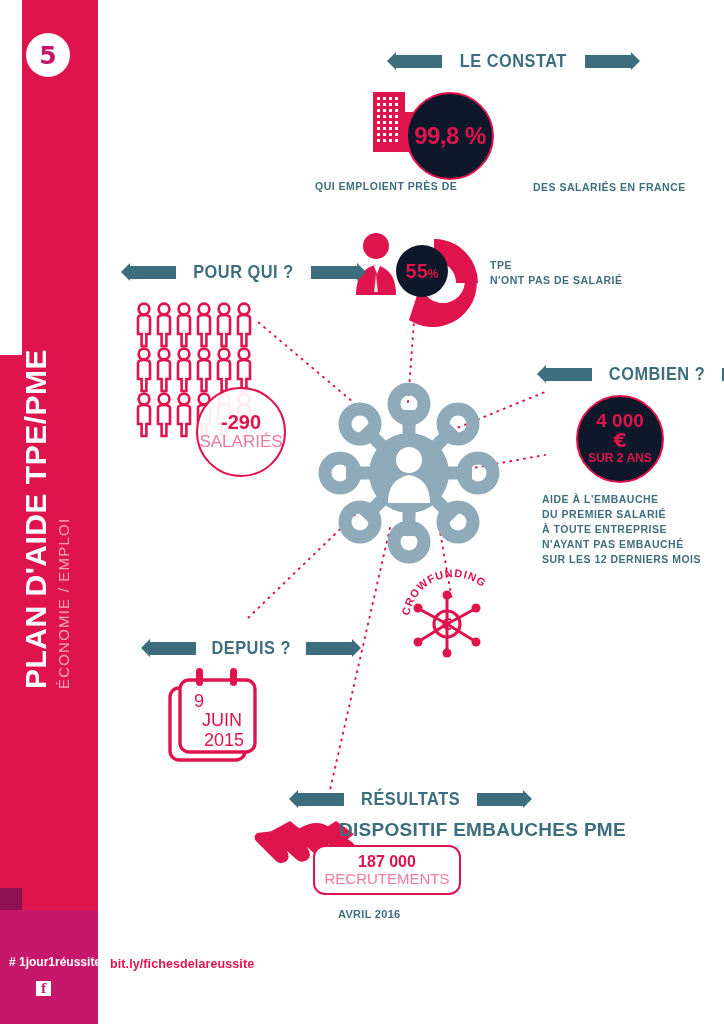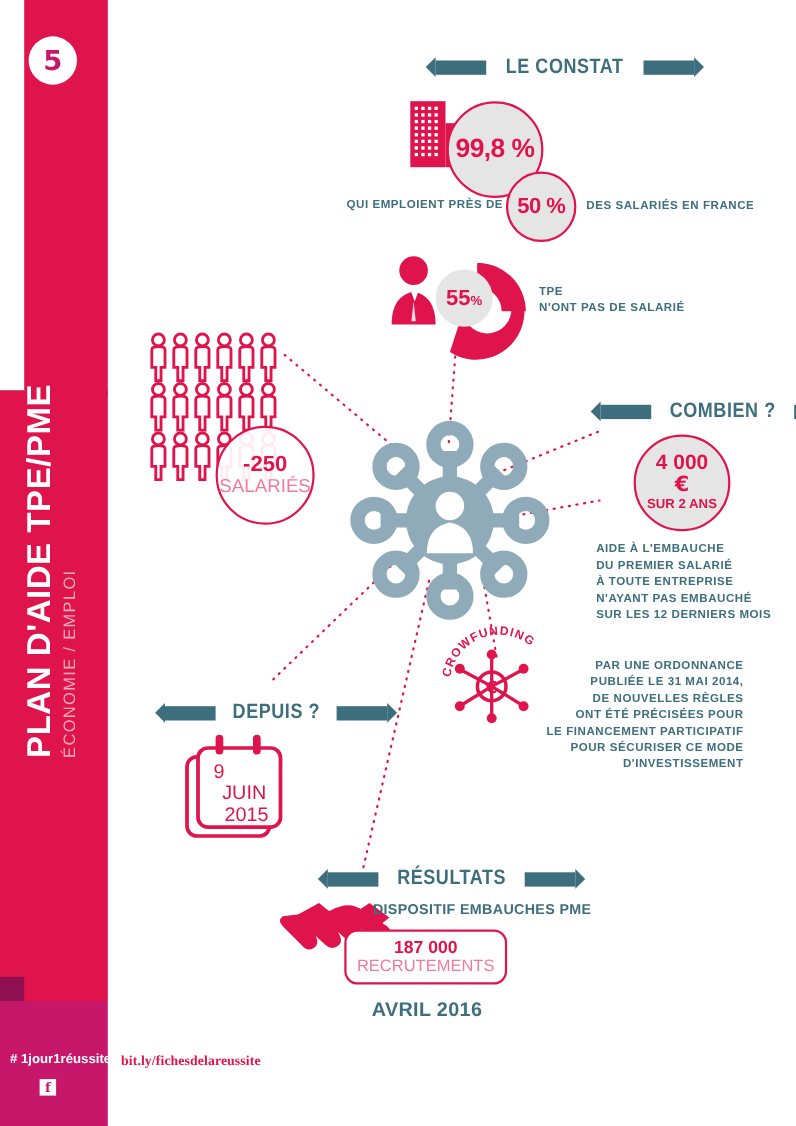--- a/index.html
+++ b/index.html
@@ -92,21 +92,21 @@
   
   .teal-txt {
     position: absolute; color: #3D6E7E;
     font-size: 10.5px; line-height: 1.42; letter-spacing: 0.5px;
     font-family: "Liberation Sans", sans-serif;
   }
 
   
   .ocircle {
     position: absolute; border-radius: 50%;
-    border: 2px solid #E0144C; background: #e5e5e5;
+    border: 2px solid #E0144C; background: #0f172a;
     display: flex; flex-direction: column;
     align-items: center; justify-content: center;
     color: #E0144C; font-family: "Liberation Sans", sans-serif;
   }
 
   
   svg.layer { position: absolute; left: 0; top: 0; pointer-events: none; }
 
   
   .hashtag {
@@ -117,21 +117,21 @@
   .fb-box {
     position: absolute; left: 36px; top: 981px;
     width: 15px; height: 15px; background: #ffffff;
     color: #C7176A; font-size: 12px; font-weight: bold;
     display: flex; align-items: center; justify-content: center;
     font-family: "DejaVu Serif", serif; line-height: 1;
   }
   .biturl {
     position: absolute; left: 110px; top: 957px;
     color: #E0144C; font-size: 12.5px; font-weight: bold;
-    letter-spacing: 0.1px; font-family: Liberation Serif, serif;
+    letter-spacing: 0.1px; font-family: Liberation Sans, sans-serif;
   }
 </style>
 </head>
 <body>
 
 <div id="page">
 
   <div class="band-top"></div>
   <div class="band-notch"></div>
   <div class="band-main"></div>
@@ -382,38 +382,40 @@
     <div class="rb-right"></div>
   </div>
 
   <div class="ocircle" style="left:406px; top:92px; width:88px; height:88px;">
     <span style="font-size:24px; font-weight:bold; letter-spacing:-0.5px;">99,8 %</span>
   </div>
 
 
   <div class="teal-txt" style="left:315px; top:179px; font-weight:bold;">QUI EMPLOIENT PRÈS DE</div>
 
-  <div class="ocircle" style="left:460px; top:156px; width:64px; height:64px;">
-    <span style="font-size:20px; font-weight:bold; letter-spacing:-0.5px;">50 %</span>
-  </div>
 
   <div class="teal-txt" style="left:533px; top:180px; font-weight:bold;">DES SALARIÉS EN FRANCE</div>
 
   <div class="ocircle" style="left:396px; top:245px; width:52px; height:52px; border:none;">
     <span style="font-size:20px; font-weight:bold; line-height:1;">
       <span>55</span><span style="font-size:12px;">%</span>
     </span>
   </div>
 
   <div class="teal-txt" style="left:490px; top:258px; white-space:pre-line; font-weight:bold;">TPE
 N'ONT PAS DE SALARIÉ</div>
 
+  <div class="ribbon" style="left:130px; top:261px;">
+    <div class="rb-left"></div>
+    <div class="rb-label">POUR QUI ?</div>
+    <div class="rb-right"></div>
+  </div>
 
   <div class="ocircle" style="left:196px; top:387px; width:90px; height:90px; background:rgba(255,255,255,0.92);">
-    <span style="font-size:20px; font-weight:bold; line-height:1.05;">-250</span>
+    <span style="font-size:20px; font-weight:bold; line-height:1.05;">-290</span>
     <span style="font-size:17px; color:#F07A9C; line-height:1.1;">SALARIÉS</span>
   </div>
 
   <div class="ribbon" style="left:546px; top:363px;">
     <div class="rb-left"></div>
     <div class="rb-label">COMBIEN ?</div>
     <div class="rb-right"></div>
   </div>
 
   <div class="ocircle" style="left:576px; top:395px; width:88px; height:88px;">
@@ -421,56 +423,50 @@
     <span style="font-size:19px; font-weight:bold; line-height:1; font-family:'DejaVu Sans',sans-serif;">€</span>
     <span style="font-size:12px; font-weight:bold; line-height:1.4;">SUR 2 ANS</span>
   </div>
 
   <div class="teal-txt" style="left:542px; top:492px; white-space:pre-line; font-weight:bold;">AIDE À L'EMBAUCHE
 DU PREMIER SALARIÉ
 À TOUTE ENTREPRISE
 N'AYANT PAS EMBAUCHÉ
 SUR LES 12 DERNIERS MOIS</div>
 
-  <div class="teal-txt" style="left:416px; top:598px; white-space:pre-line; font-weight:bold; text-align:right; width:260px;">PAR UNE ORDONNANCE
-PUBLIÉE LE 31 MAI 2014,
-DE NOUVELLES RÈGLES
-ONT ÉTÉ PRÉCISÉES POUR
-LE FINANCEMENT PARTICIPATIF
-POUR SÉCURISER CE MODE D'INVESTISSEMENT</div>
 
   <div class="ribbon" style="left:150px; top:637px;">
     <div class="rb-left"></div>
     <div class="rb-label">DEPUIS ?</div>
     <div class="rb-right"></div>
   </div>
 
   <div style="position:absolute; left:190px; top:692px; width:65px; color:#E0144C; font-family:'Liberation Sans',sans-serif;">
     <div style="font-size:18px; line-height:1.05; padding-left:4px;">9</div>
     <div style="font-size:18px; line-height:1.1; padding-left:12px;">JUIN</div>
     <div style="font-size:18px; line-height:1.1; padding-left:14px;">2015</div>
   </div>
 
   <div class="ribbon" style="left:298px; top:788px;">
     <div class="rb-left"></div>
     <div class="rb-label">RÉSULTATS</div>
     <div class="rb-right"></div>
   </div>
 
-  <div style="position:absolute; left:339px; top:819px; color:#3D6E7E; font-size:13px; font-weight:bold; letter-spacing:0.3px;">DISPOSITIF EMBAUCHES PME</div>
+  <div style="position:absolute; left:339px; top:819px; color:#3D6E7E; font-size:19px; font-weight:bold; letter-spacing:0.3px;">DISPOSITIF EMBAUCHES PME</div>
 
   <div style="position:absolute; left:313px; top:845px; width:148px; height:50px;
               border:2px solid #E0144C; border-radius:12px; background:#fff;
               display:flex; flex-direction:column; align-items:center; justify-content:center;
               color:#E0144C; font-family:'Liberation Sans',sans-serif;">
     <span style="font-size:16px; font-weight:bold; line-height:1.1;">187 000</span>
     <span style="font-size:15px; color:#F07A9C; line-height:1.1;">RECRUTEMENTS</span>
   </div>
 
-  <div style="position:absolute; left:338px; top:908px; color:#3D6E7E; font-size:18px; font-weight:bold; letter-spacing:0.3px;">AVRIL 2016</div>
+  <div style="position:absolute; left:338px; top:908px; color:#3D6E7E; font-size:11px; font-weight:bold; letter-spacing:0.3px;">AVRIL 2016</div>
 
   <div class="hashtag"># 1jour1réussite</div>
   <div class="fb-box">
     <span>f</span>
   </div>
   <div class="biturl">bit.ly/fichesdelareussite</div>
 
 </div>
 
 </body></html>

